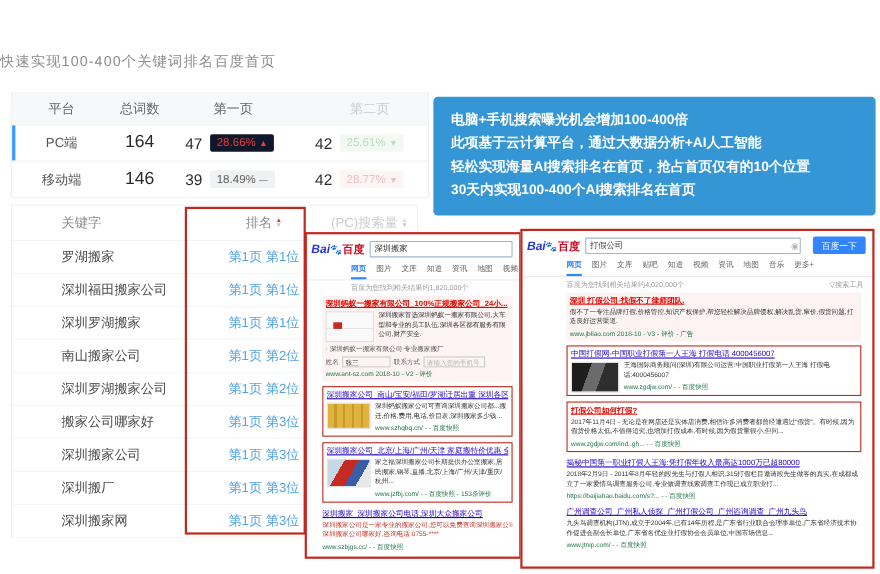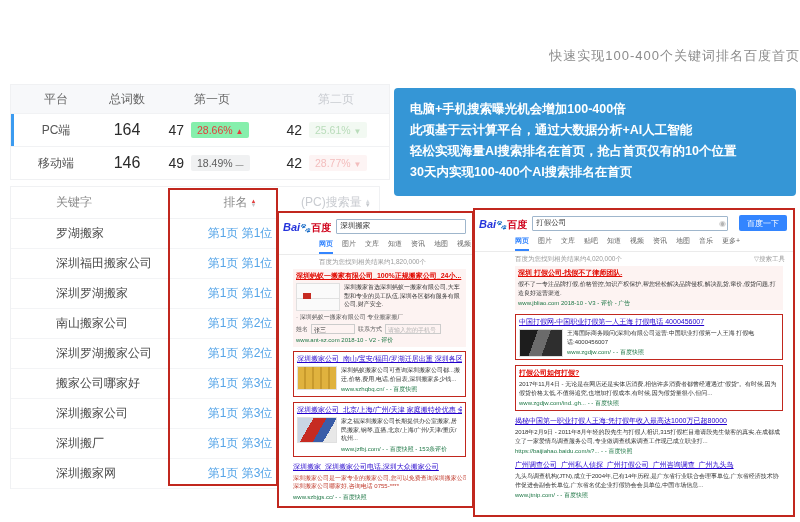--- a/index.html
+++ b/index.html
@@ -5,21 +5,21 @@
   * { margin:0; padding:0; box-sizing:border-box; }
   html,body { width:800px; height:522px; background:#fff; overflow:hidden;
     font-family:"Liberation Sans","DejaVu Sans",sans-serif; }
   .page { position:relative; width:800px; height:522px; background:#fff; }
 
   
   .hdr { position:absolute; top:12px; left:0; width:800px; display:flex;
     align-items:center; justify-content:center; gap:18px; }
   .hline { width:148px; height:1px; background:#a9c6e2; }
   .hdr h1 { font-size:21px; font-weight:bold; color:#3a3a3a; letter-spacing:1px; }
-  .subtitle { position:absolute; top:47px; left:0; width:800px; text-align:right;
+  .subtitle { position:absolute; top:47px; left:0; width:800px; text-align:left;
     font-size:13px; color:#8b8b8b; letter-spacing:1px; }
 
   
   .stats { position:absolute; left:10px; top:84px; width:380px; background:#fff;
     border:1px solid #f0f1f3; }
   .s-head { display:flex; align-items:center; height:28px; background:#f7f8fa;
     font-size:12px; color:#666; }
   .s-row { display:flex; align-items:center; height:33px; border-top:1px solid #f1f2f4;
     font-size:12px; color:#555; position:relative; }
   .s-row.active::before { content:""; position:absolute; left:0; top:0; bottom:0;
@@ -27,21 +27,21 @@
   .c-plat { width:90px; text-align:center; }
   .c-tot  { width:52px; text-align:center; }
   .c-p1h  { width:118px; text-align:center; }
   .c-p2h  { width:106px; text-align:center; color:#c9ccd1; }
   .c-sp   { flex:1; }
   .num-big { width:52px; text-align:center; font-size:16px; color:#2b2b2b; }
   .num-md  { width:38px; text-align:right; padding-right:7px; font-size:14px; color:#2b2b2b; }
   .badge { display:inline-block; font-size:10.5px; padding:2px 6px; border-radius:2px;
     white-space:nowrap; }
   .bw { width:80px; }
-  .badge.red   { color:#e23d3d; background:#86efac; }
+  .badge.red   { color:#e23d3d; background:#0f172a; }
   .badge.gray  { color:#5d5d5d; background:#f0f1f2; }
   .badge.green-faded { color:#b9dcba; background:#f2f9f2; }
   .badge.red-faded   { color:#f3bdbd; background:#fdf4f4; }
   .tri { font-size:8px; }
 
   
   .kwtable { position:absolute; left:10px; top:186px; width:370px; background:#fff;
     border:1px solid #f0f1f3; border-bottom:none; }
   .k-head { display:flex; align-items:center; height:32px; font-size:12px; color:#8a8a8a;
     border-bottom:1px solid #f1f2f4; }
@@ -139,21 +139,21 @@
       <div class="num-big">164</div>
       <div class="num-md">47</div>
       <div class="bw"><span class="badge red"><span>28.66%</span> <span class="tri">▲</span></span></div>
       <div class="c-sp"></div>
       <div class="num-md">42</div>
       <div class="bw"><span class="badge green-faded"><span>25.61%</span> <span class="tri">▼</span></span></div>
     </div>
     <div class="s-row">
       <div class="c-plat">移动端</div>
       <div class="num-big">146</div>
-      <div class="num-md">49</div>
+      <div class="num-md">39</div>
       <div class="bw"><span class="badge gray"><span>18.49%</span> <span class="tri">—</span></span></div>
       <div class="c-sp"></div>
       <div class="num-md">42</div>
       <div class="bw"><span class="badge red-faded"><span>28.77%</span> <span class="tri">▼</span></span></div>
     </div>
   </div>
 
   <div class="infobox">
     <div>电脑+手机搜索曝光机会增加100-400倍</div>
     <div>此项基于云计算平台，通过大数据分析+AI人工智能</div>

